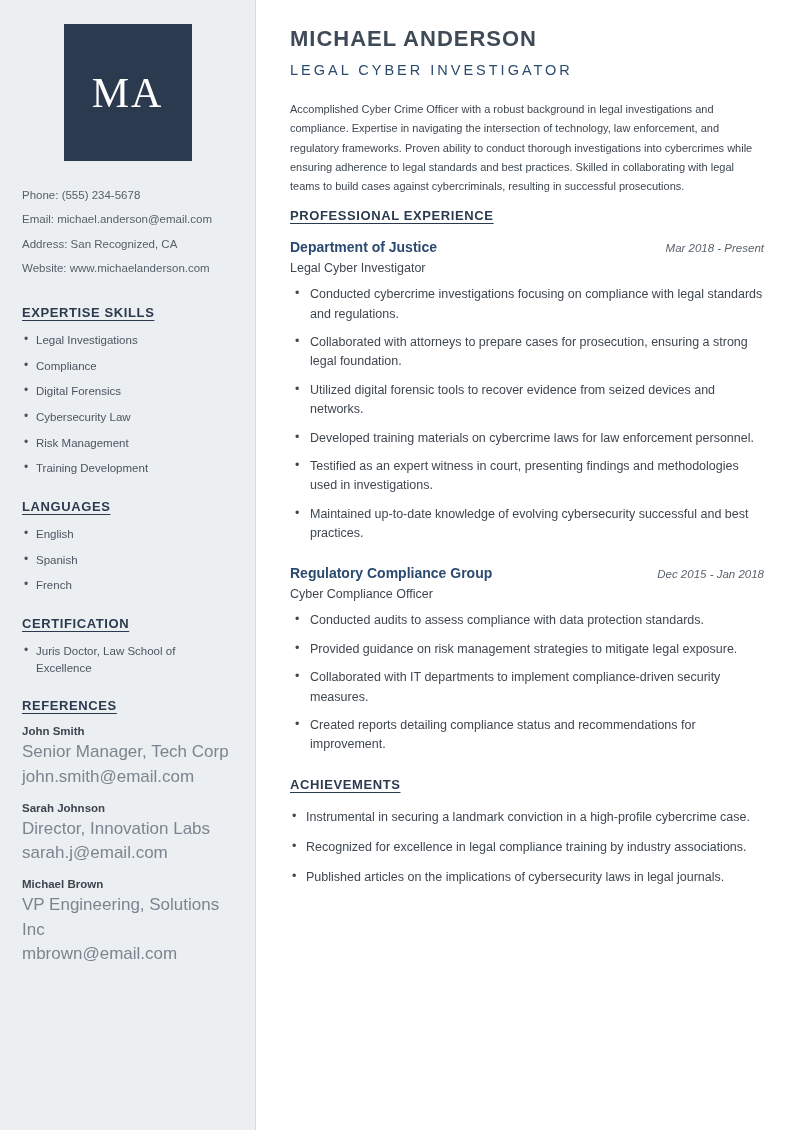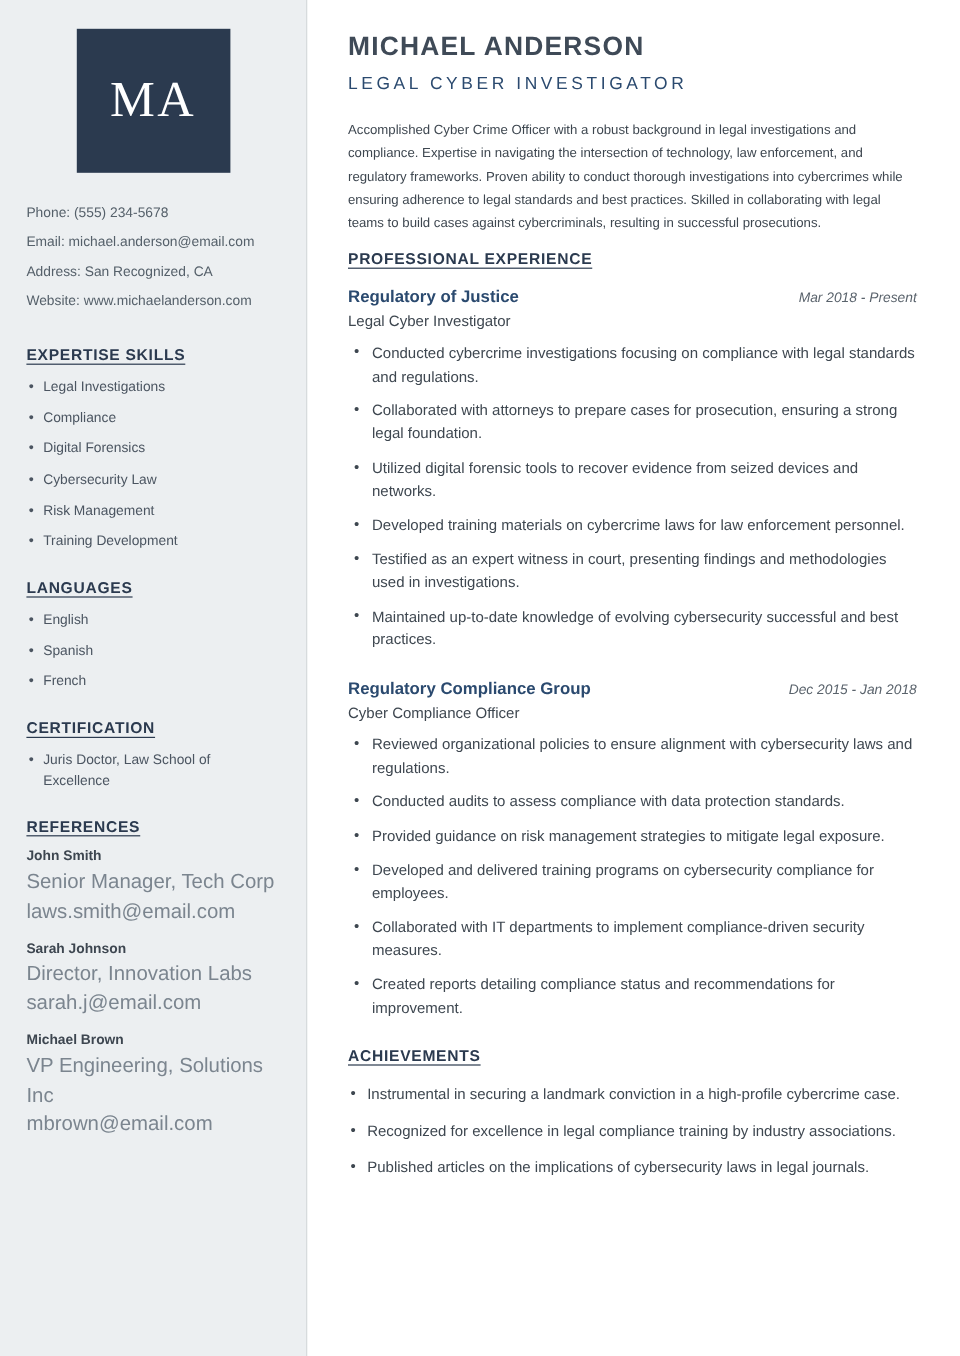--- a/index.html
+++ b/index.html
@@ -30,21 +30,21 @@
     box-sizing: border-box;
     padding: 24px 22px 20px 22px;
   }
   .monogram-wrap {
     display: flex;
     justify-content: center;
     margin-bottom: 26px;
   }
   .monogram {
     width: 128px;
-    height: 120px;
+    height: 137px;
     background: #2b3a4f;
     color: #ffffff;
     display: flex;
     align-items: center;
     justify-content: center;
     font-size: 42px;
     letter-spacing: 2px;
     font-weight: 400;
     font-family: "Liberation Serif", serif;
   }
@@ -252,21 +252,21 @@
         <li>Juris Doctor, Law School of Excellence</li>
       </ul>
     </section>
 
     <section class="side-section">
       <h2 class="side-heading">REFERENCES</h2>
 
       <div class="ref-item">
         <div class="ref-name">John Smith</div>
         <div class="ref-role">Senior Manager, Tech Corp</div>
-        <div class="ref-email">laws.smith@email.com</div>
+        <div class="ref-email">john.smith@email.com</div>
       </div>
 
       <div class="ref-item">
         <div class="ref-name">Sarah Johnson</div>
         <div class="ref-role">Director, Innovation Labs</div>
         <div class="ref-email">sarah.j@email.com</div>
       </div>
 
       <div class="ref-item">
         <div class="ref-name">Michael Brown</div>
@@ -281,45 +281,43 @@
 
     <h1 class="full-name">MICHAEL ANDERSON</h1>
     <div class="job-title">LEGAL CYBER INVESTIGATOR</div>
 
     <p class="summary">Accomplished Cyber Crime Officer with a robust background in legal investigations and compliance. Expertise in navigating the intersection of technology, law enforcement, and regulatory frameworks. Proven ability to conduct thorough investigations into cybercrimes while ensuring adherence to legal standards and best practices. Skilled in collaborating with legal teams to build cases against cybercriminals, resulting in successful prosecutions.</p>
 
     <h2 class="main-heading">PROFESSIONAL EXPERIENCE</h2>
 
     <div class="job-block">
       <div class="job-head">
-        <span class="company">Regulatory of Justice</span>
+        <span class="company">Department of Justice</span>
         <span class="dates">Mar 2018 - Present</span>
       </div>
       <div class="role">Legal Cyber Investigator</div>
       <ul class="job-bullets">
         <li>Conducted cybercrime investigations focusing on compliance with legal standards and regulations.</li>
         <li>Collaborated with attorneys to prepare cases for prosecution, ensuring a strong legal foundation.</li>
         <li>Utilized digital forensic tools to recover evidence from seized devices and networks.</li>
         <li>Developed training materials on cybercrime laws for law enforcement personnel.</li>
         <li>Testified as an expert witness in court, presenting findings and methodologies used in investigations.</li>
         <li>Maintained up-to-date knowledge of evolving cybersecurity successful and best practices.</li>
       </ul>
     </div>
 
     <div class="job-block">
       <div class="job-head">
         <span class="company">Regulatory Compliance Group</span>
         <span class="dates">Dec 2015 - Jan 2018</span>
       </div>
       <div class="role">Cyber Compliance Officer</div>
       <ul class="job-bullets">
-        <li>Reviewed organizational policies to ensure alignment with cybersecurity laws and regulations.</li>
         <li>Conducted audits to assess compliance with data protection standards.</li>
         <li>Provided guidance on risk management strategies to mitigate legal exposure.</li>
-        <li>Developed and delivered training programs on cybersecurity compliance for employees.</li>
         <li>Collaborated with IT departments to implement compliance-driven security measures.</li>
         <li>Created reports detailing compliance status and recommendations for improvement.</li>
       </ul>
     </div>
 
     <h2 class="main-heading">ACHIEVEMENTS</h2>
     <ul class="ach-list">
       <li>Instrumental in securing a landmark conviction in a high-profile cybercrime case.</li>
       <li>Recognized for excellence in legal compliance training by industry associations.</li>
       <li>Published articles on the implications of cybersecurity laws in legal journals.</li>

